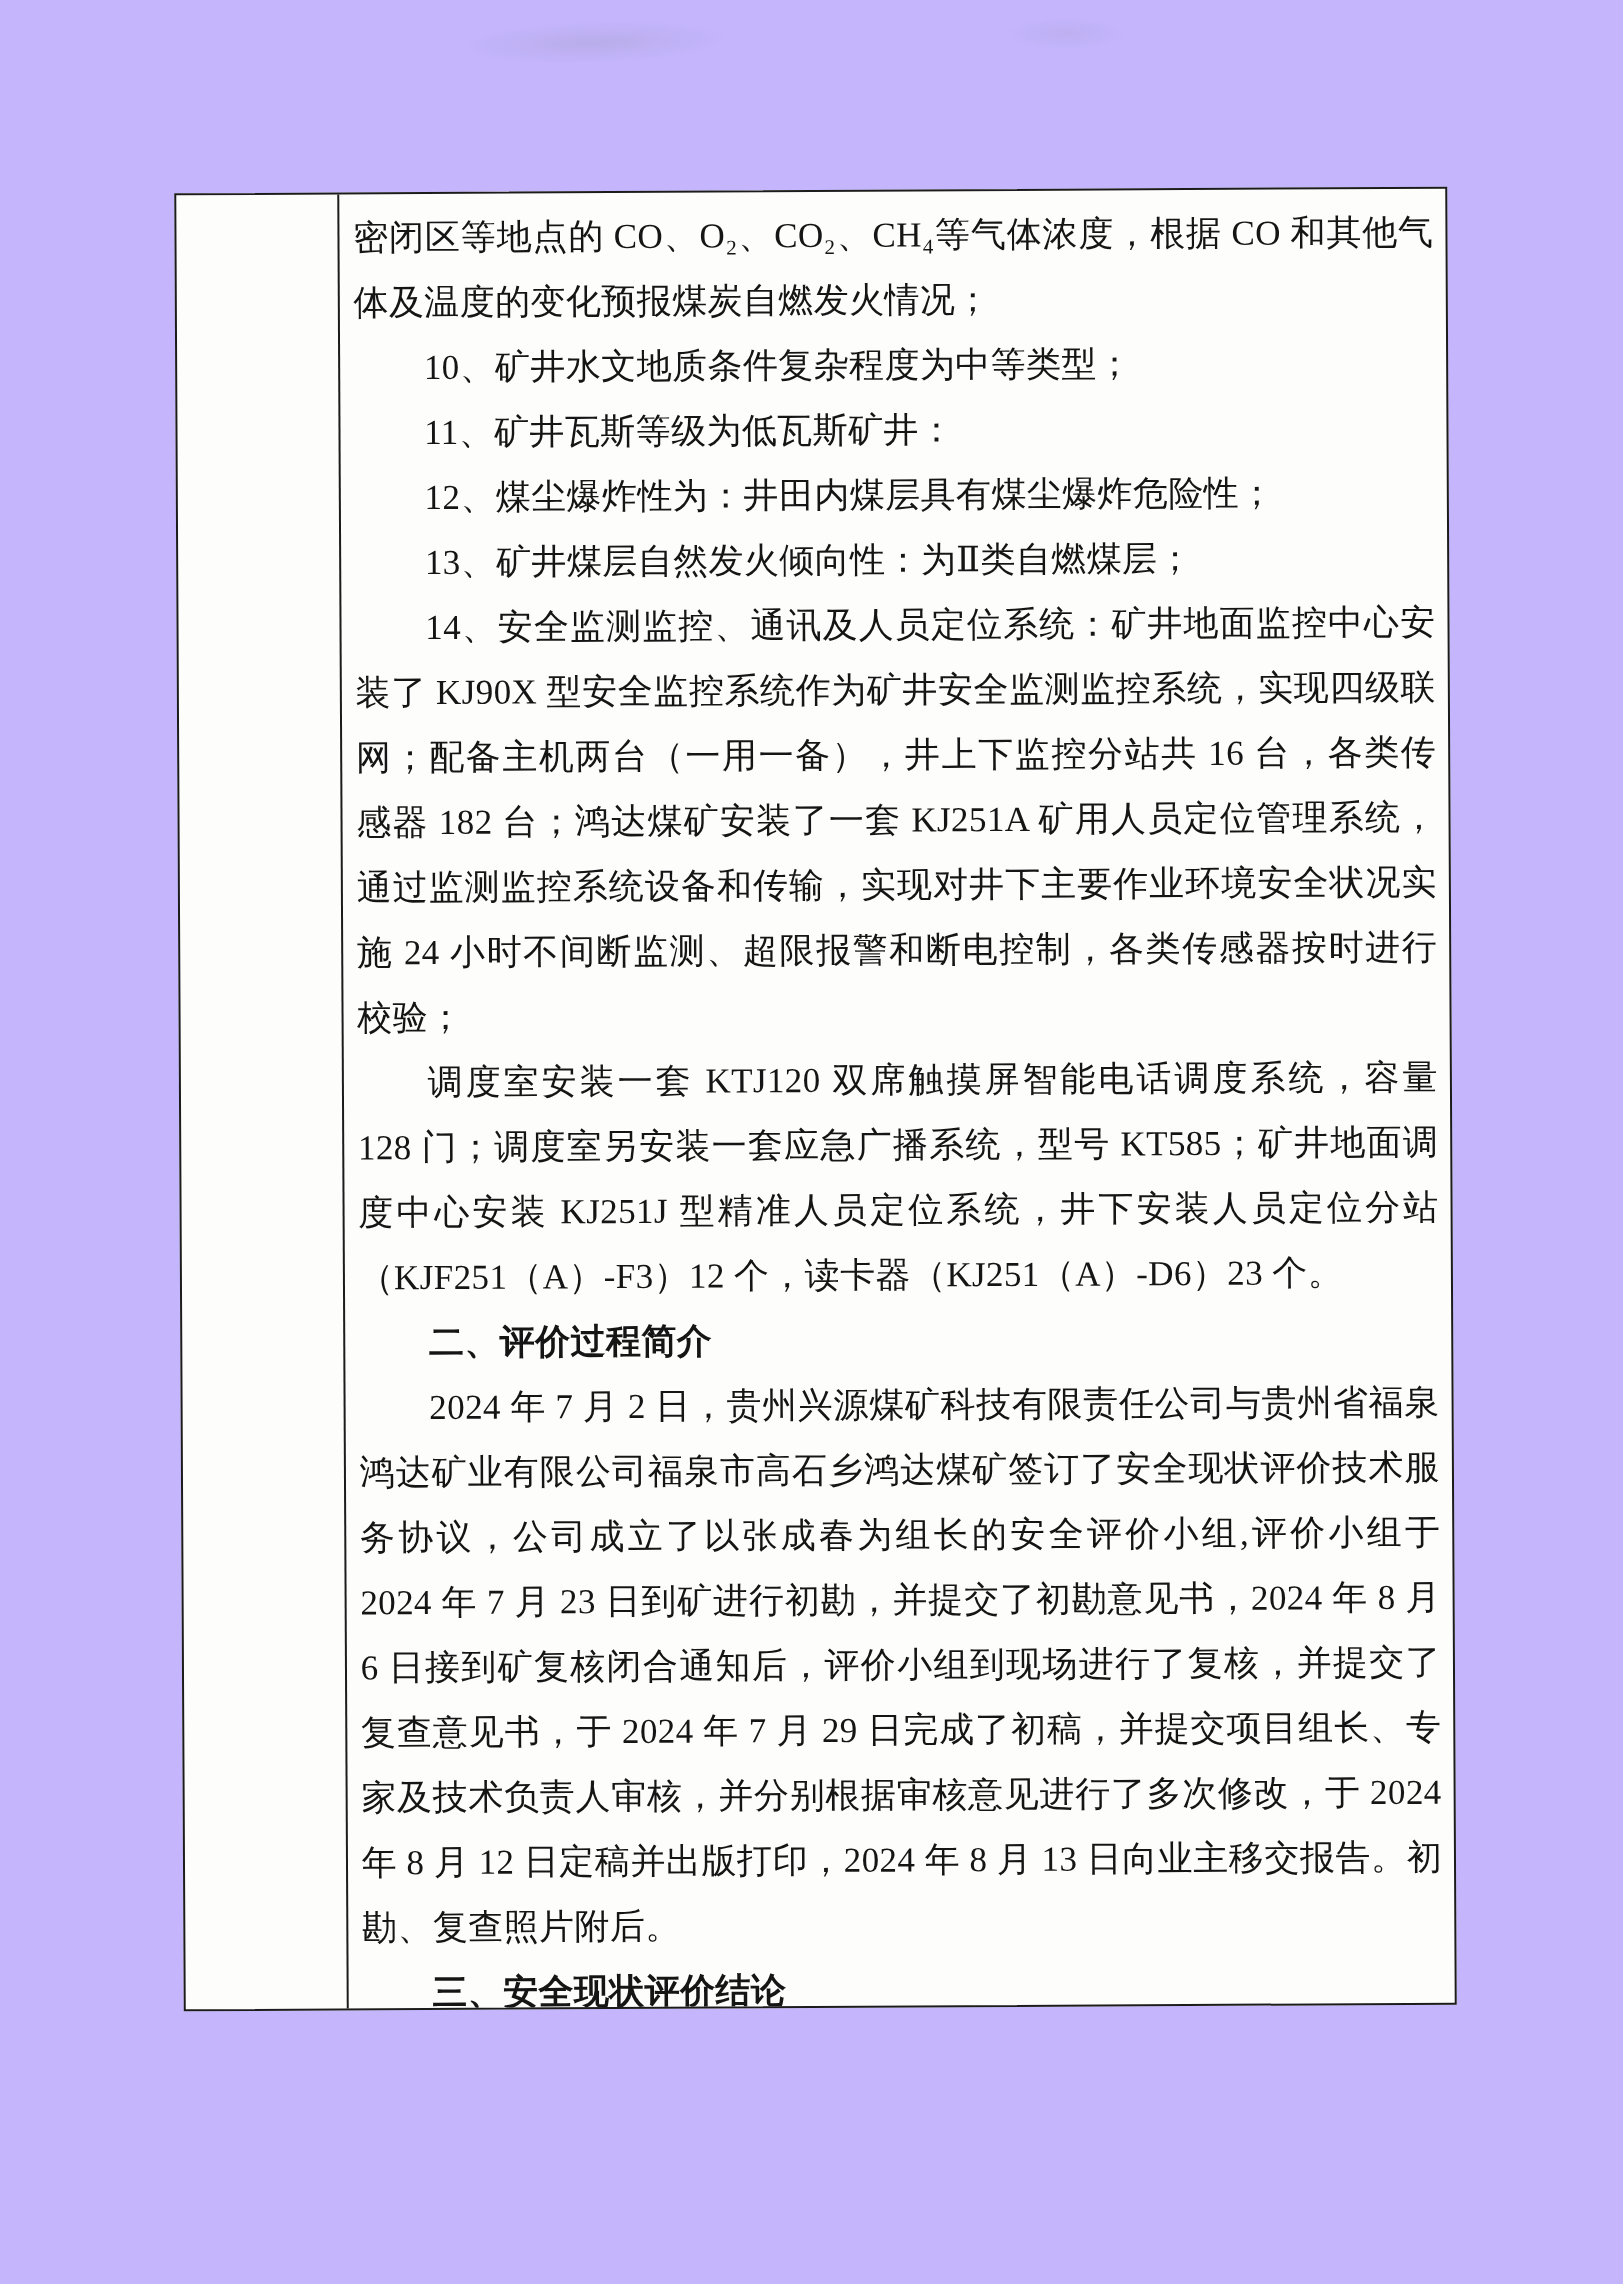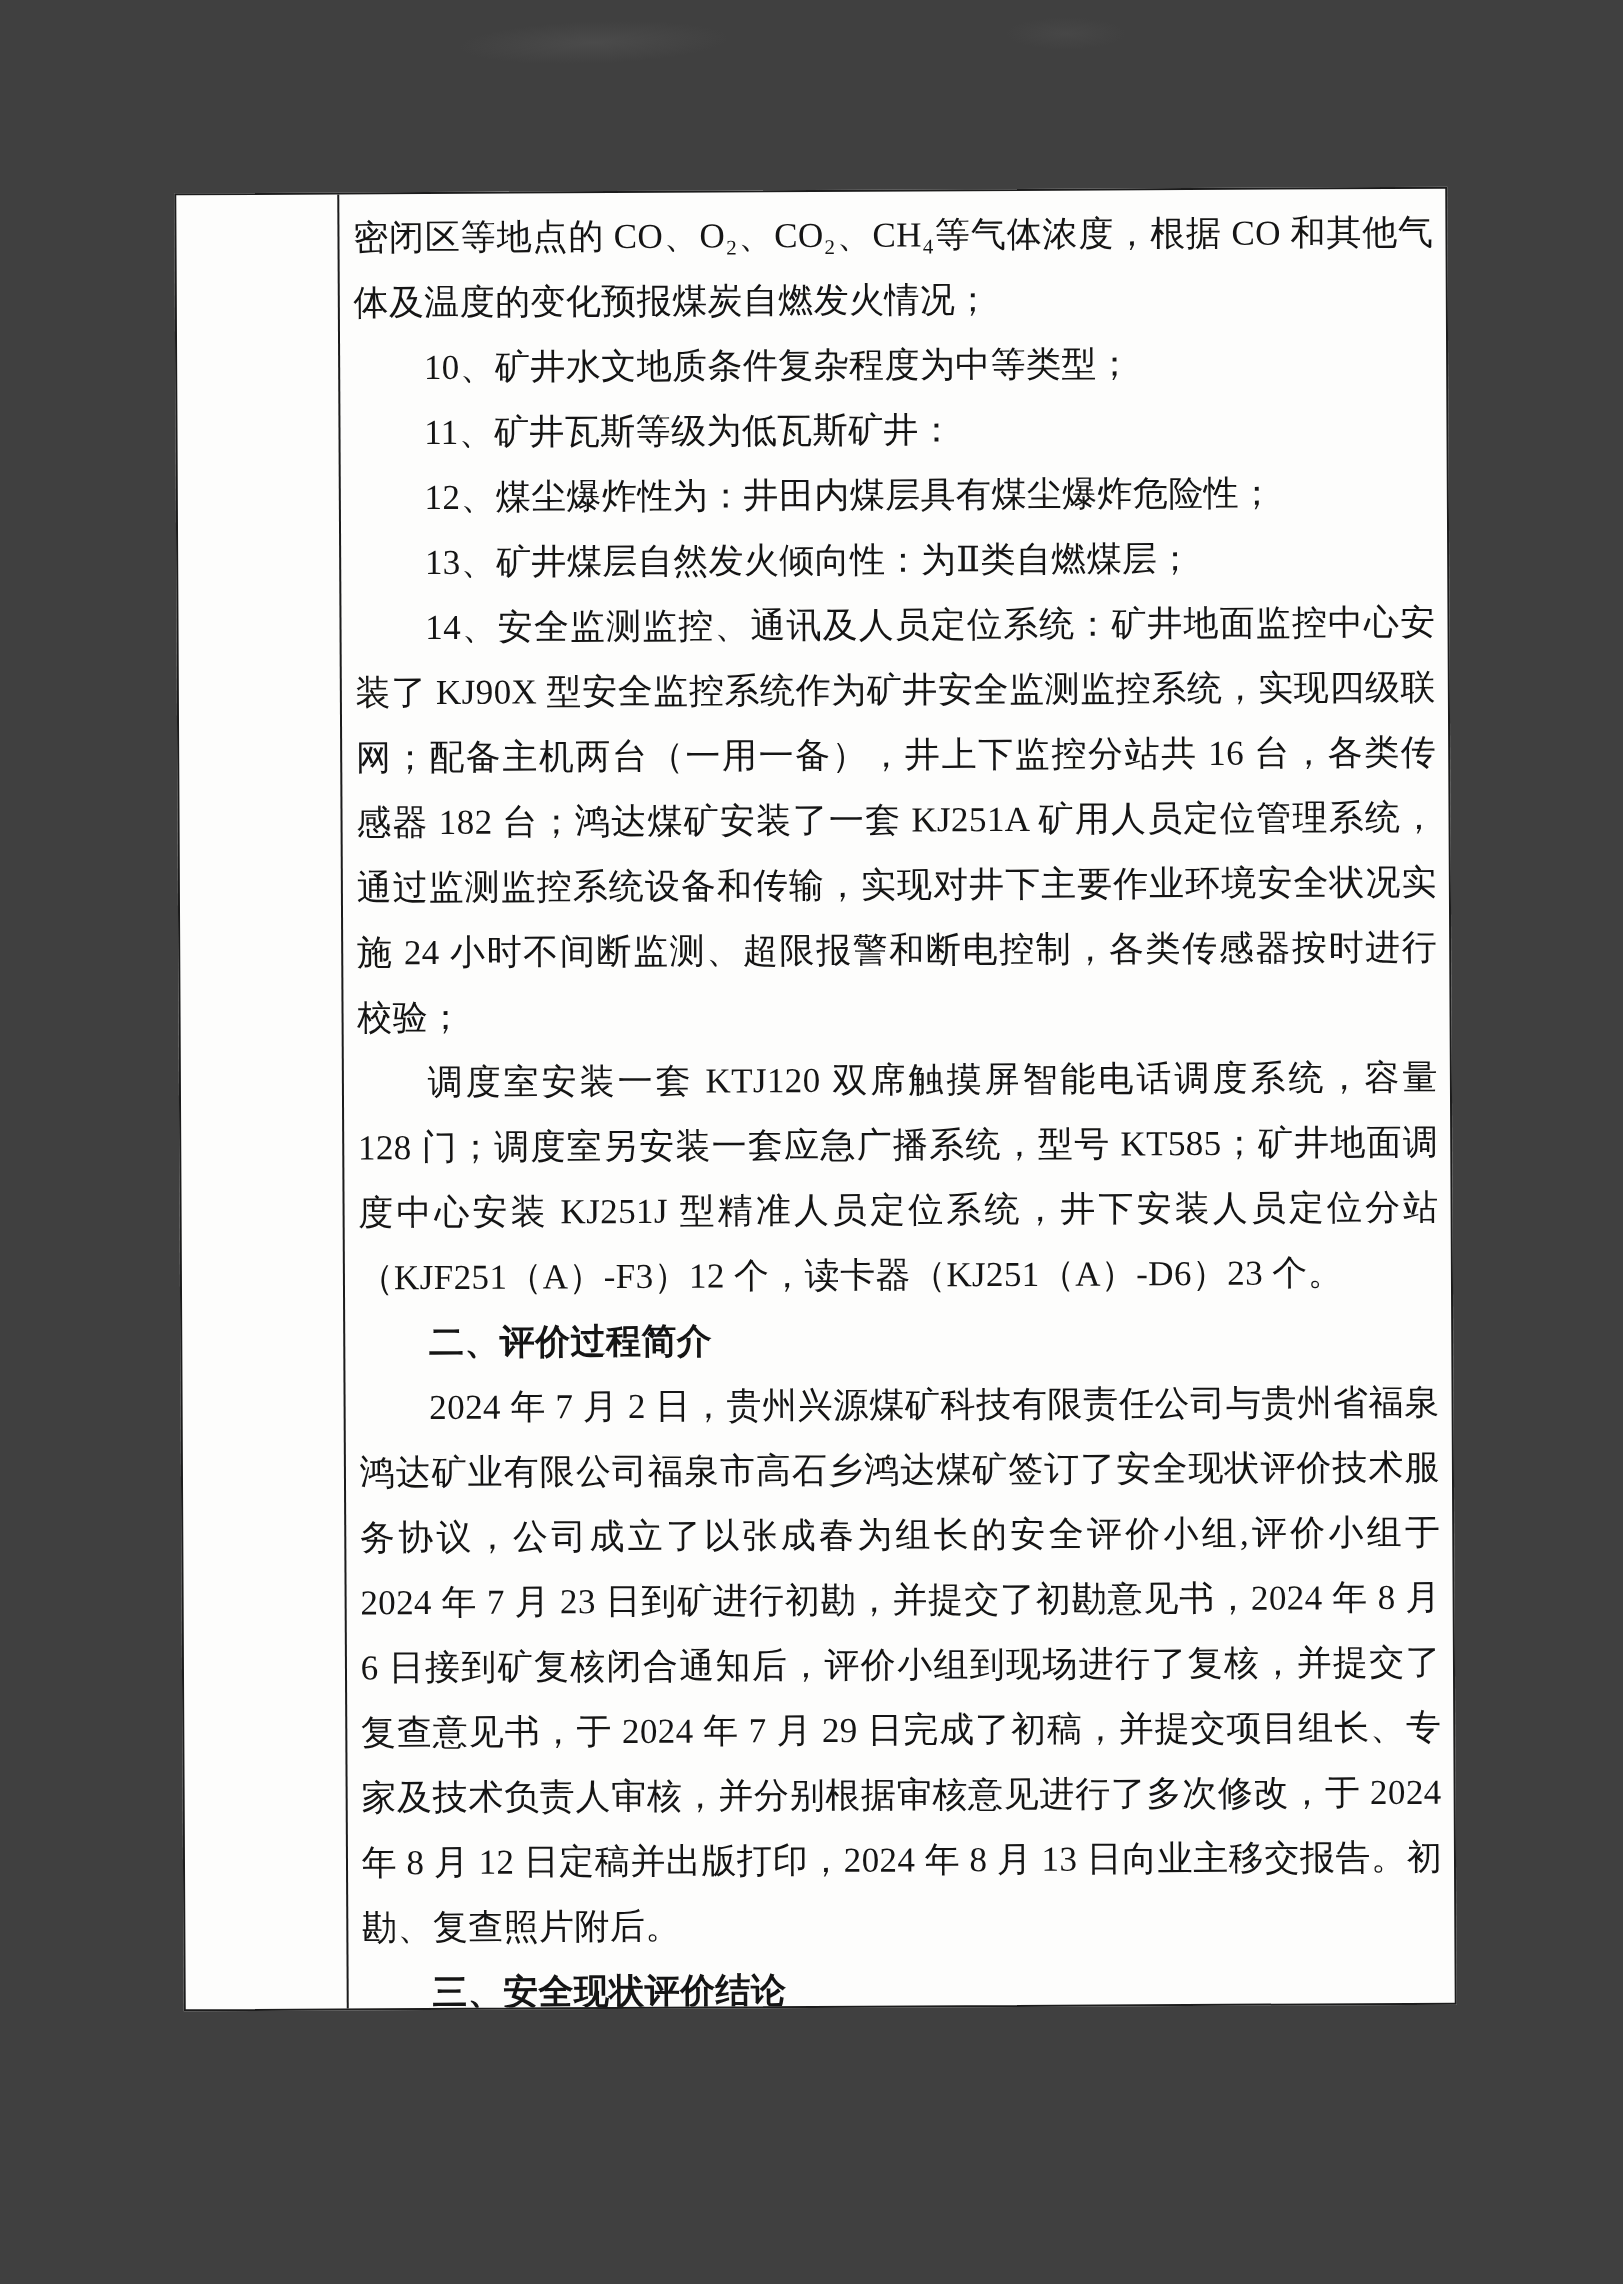--- a/index.html
+++ b/index.html
@@ -7,21 +7,21 @@
     padding: 0;
     width: 1623px;
     height: 2284px;
     background: #fdfdfc;
     overflow: hidden;
     font-family: "Liberation Serif", "DejaVu Serif", "DejaVu Sans", serif;
   }
   .sheet {
     position: absolute;
     inset: 0;
-    background: #404040;
+    background: #c4b5fd;
   }
   
   .smudge { position: absolute; pointer-events: none; }
   .smudge-a {
     left: 457px; top: 21px; width: 274px; height: 43px;
     background: radial-gradient(ellipse at center, rgba(130,130,130,0.16), rgba(130,130,130,0) 70%);
     transform: rotate(-2deg);
   }
   .smudge-b {
     left: 1005px; top: 17px; width: 122px; height: 33px;

